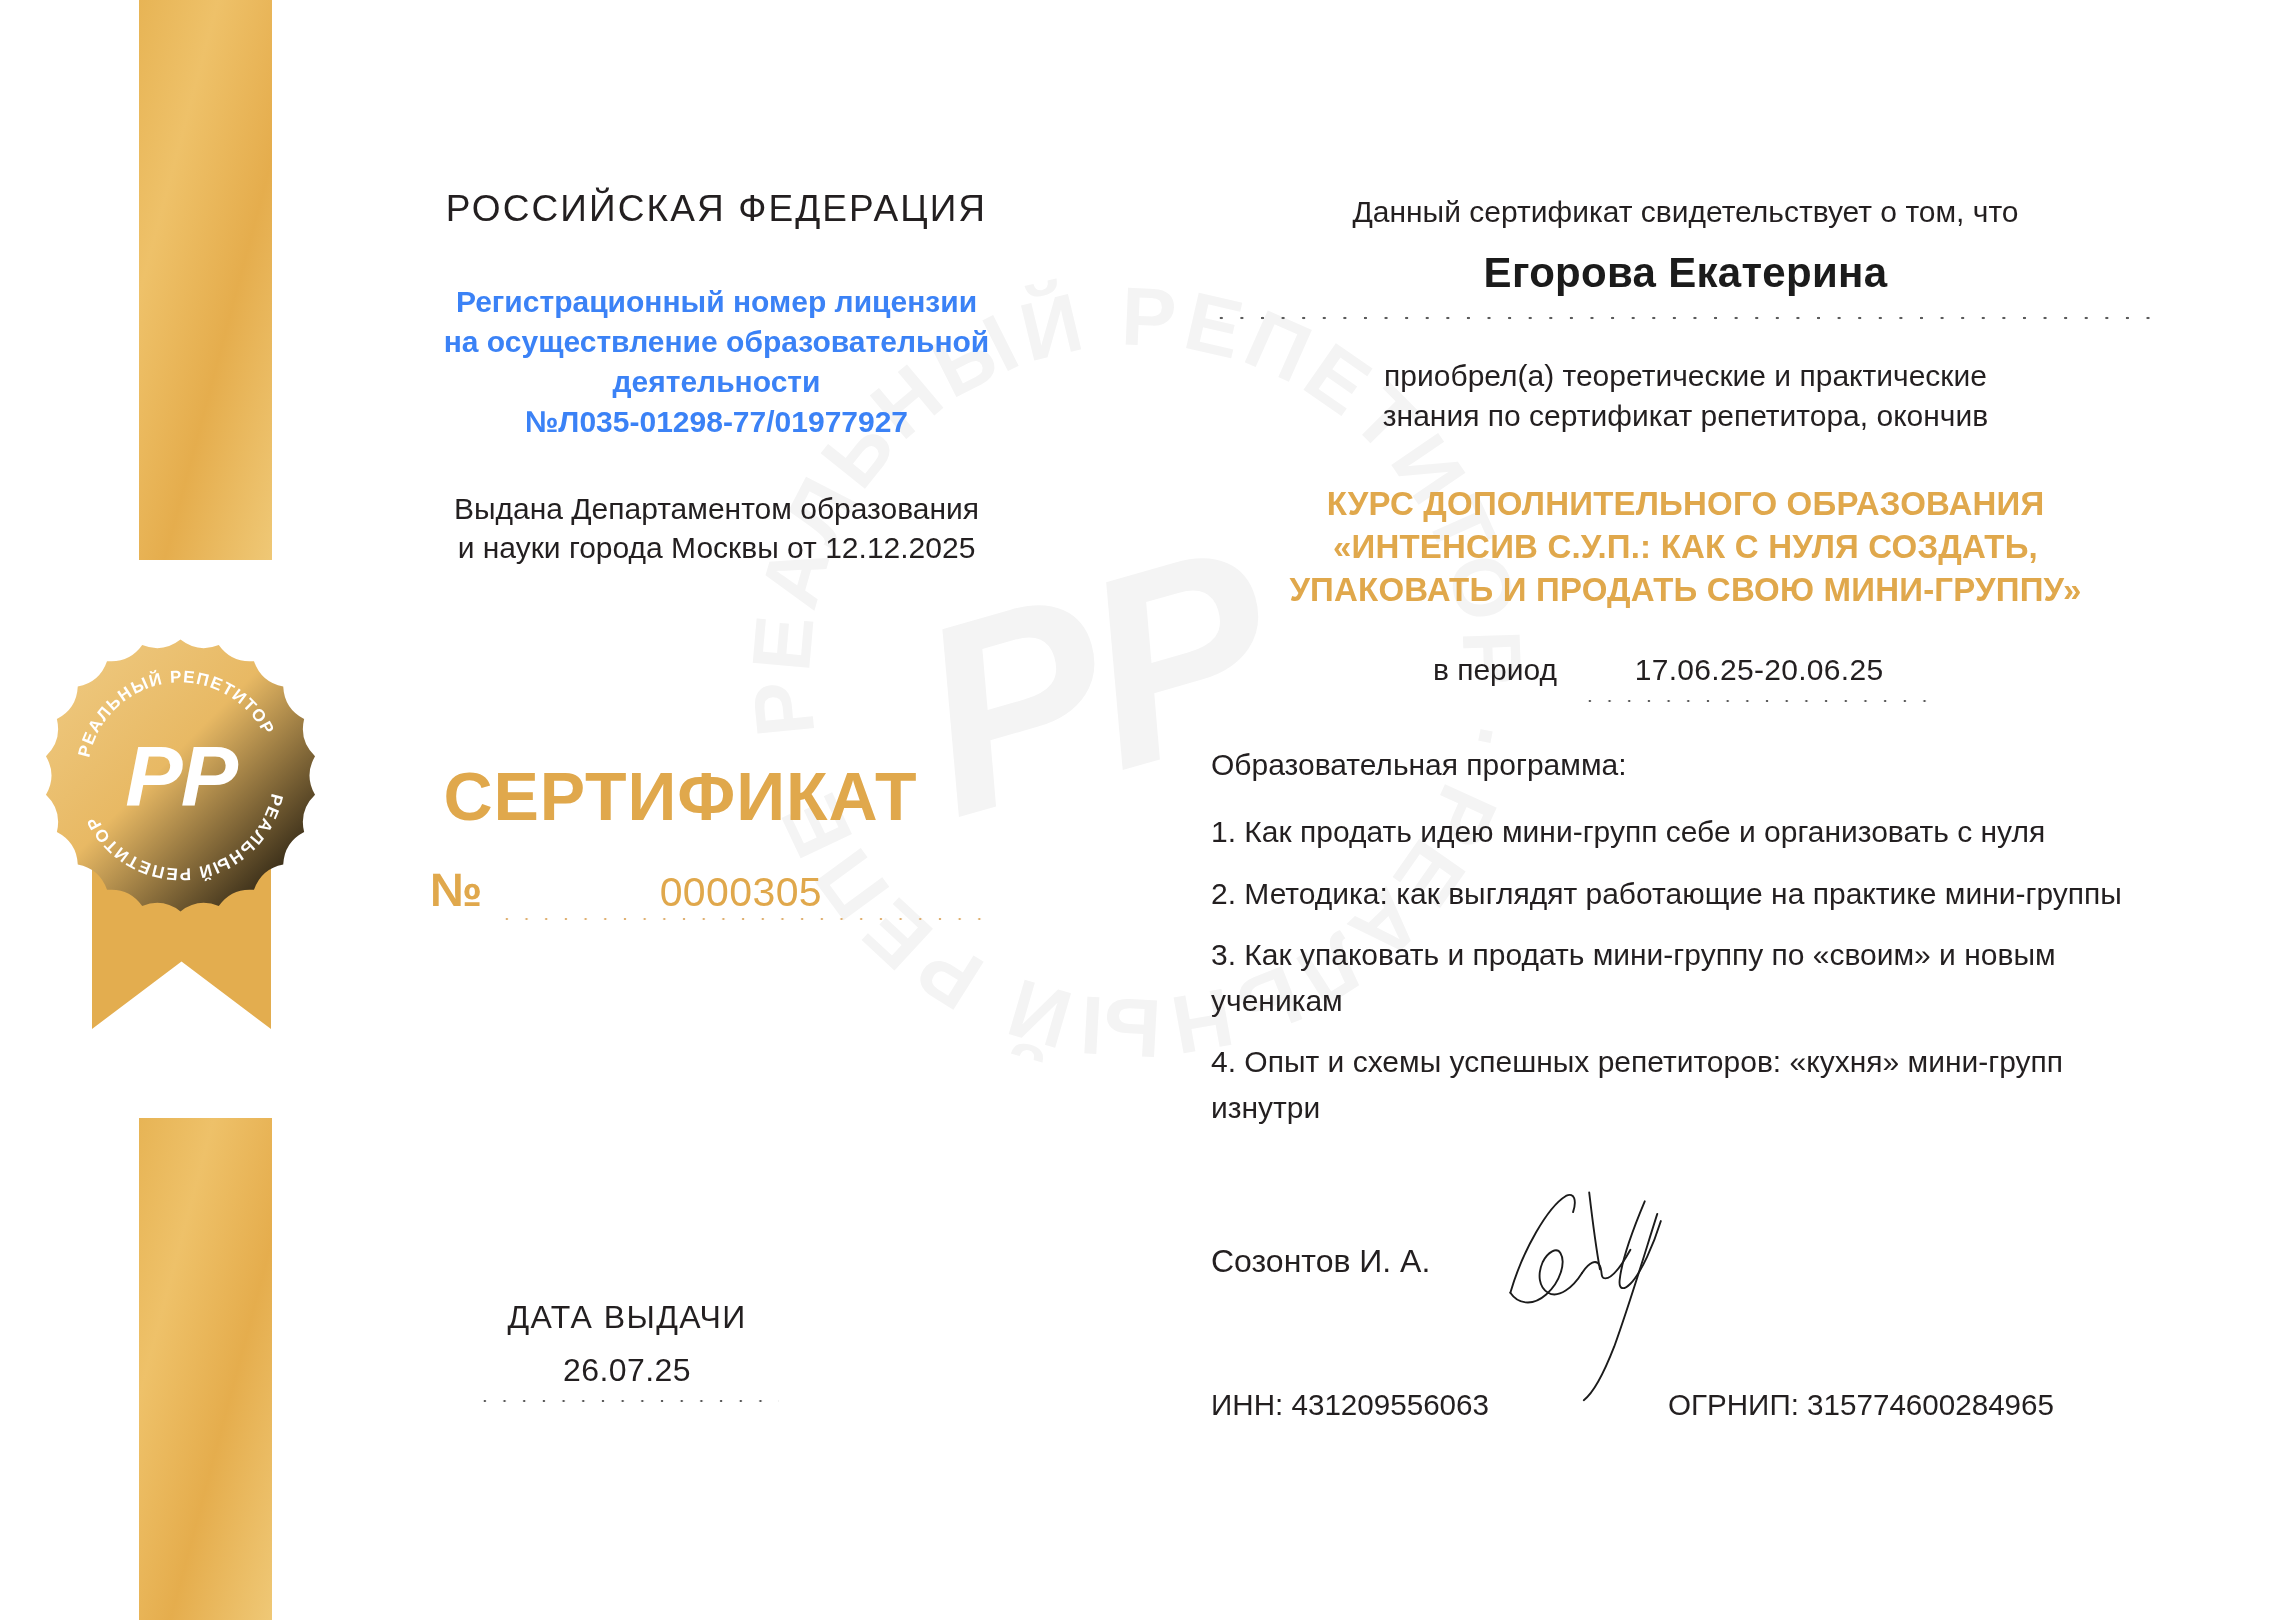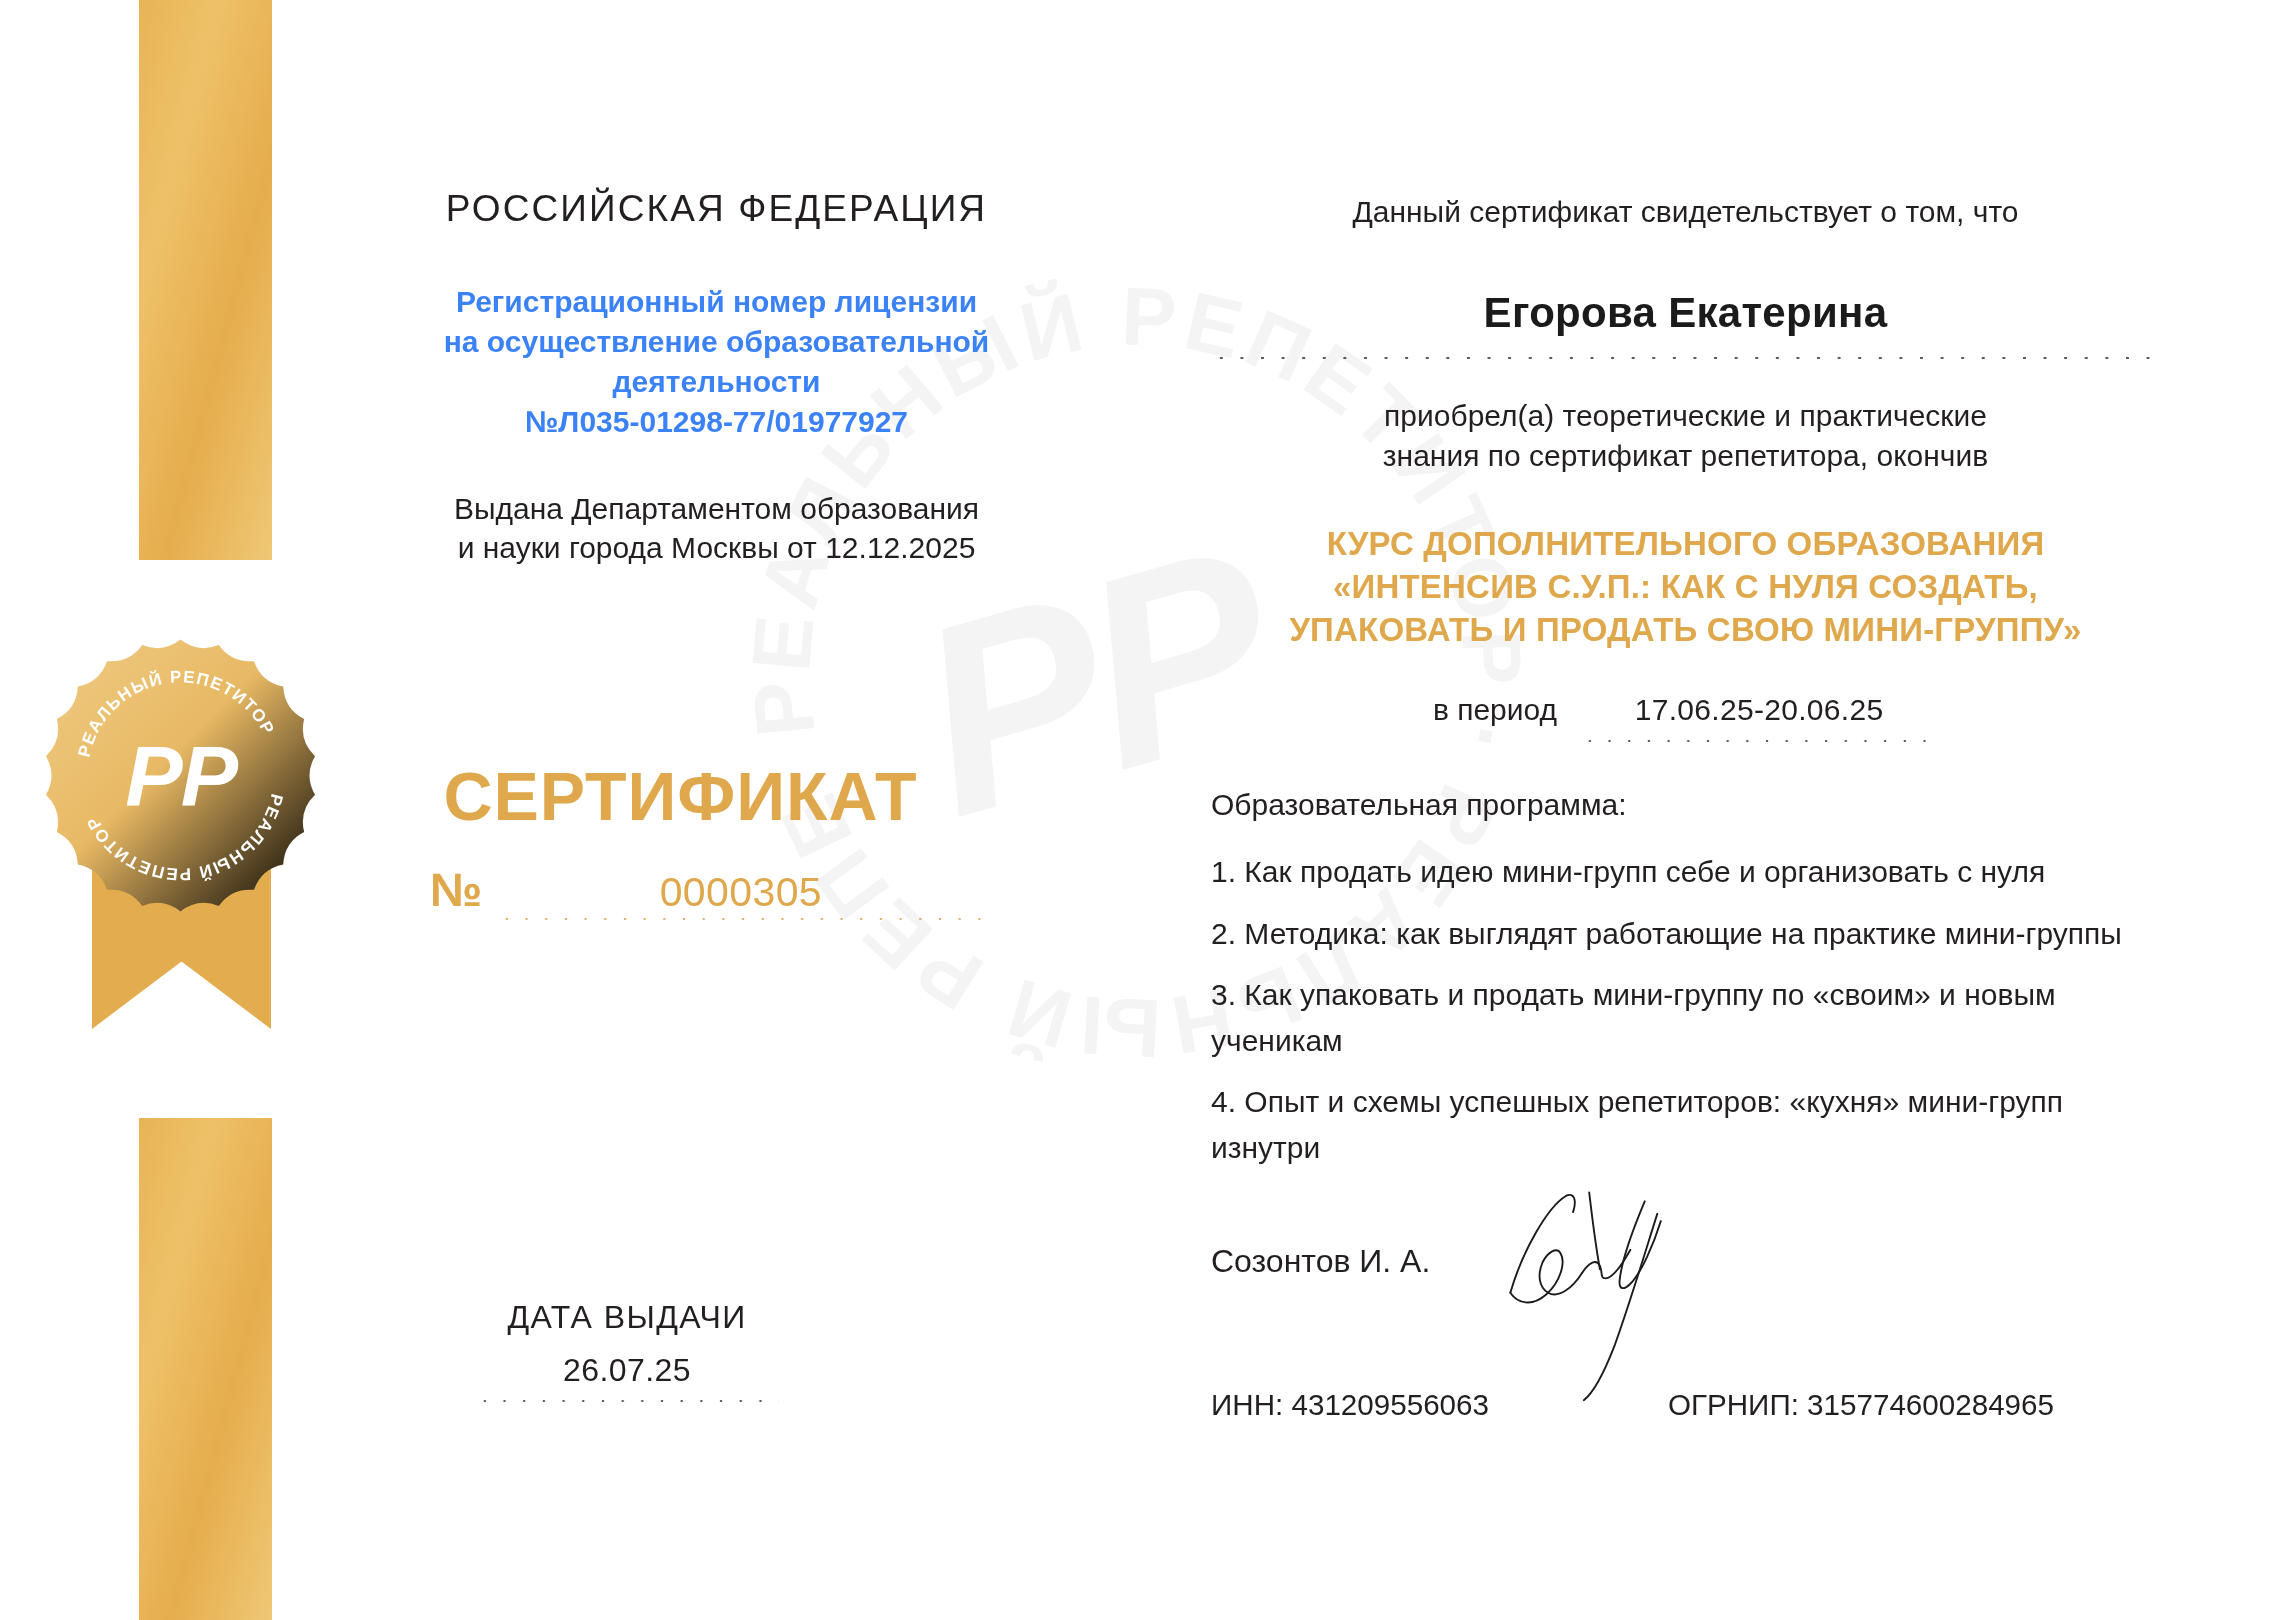--- a/index.html
+++ b/index.html
@@ -226,21 +226,21 @@
   .col-right {
     position: absolute;
     left: 1211px;
     top: 195px;
     width: 949px;
   }
   .r-intro {
     font-size: 30px;
     text-align: center;
     color: #231f20;
-    margin: 0 0 60px 0;
+    margin: 0 0 20px 0;
   }
   .name-wrap {
     position: relative;
     text-align: center;
     margin: 0 0 36px 0;
     padding-bottom: 23px;
   }
   .name {
     font-size: 42px;
     font-weight: 700;

